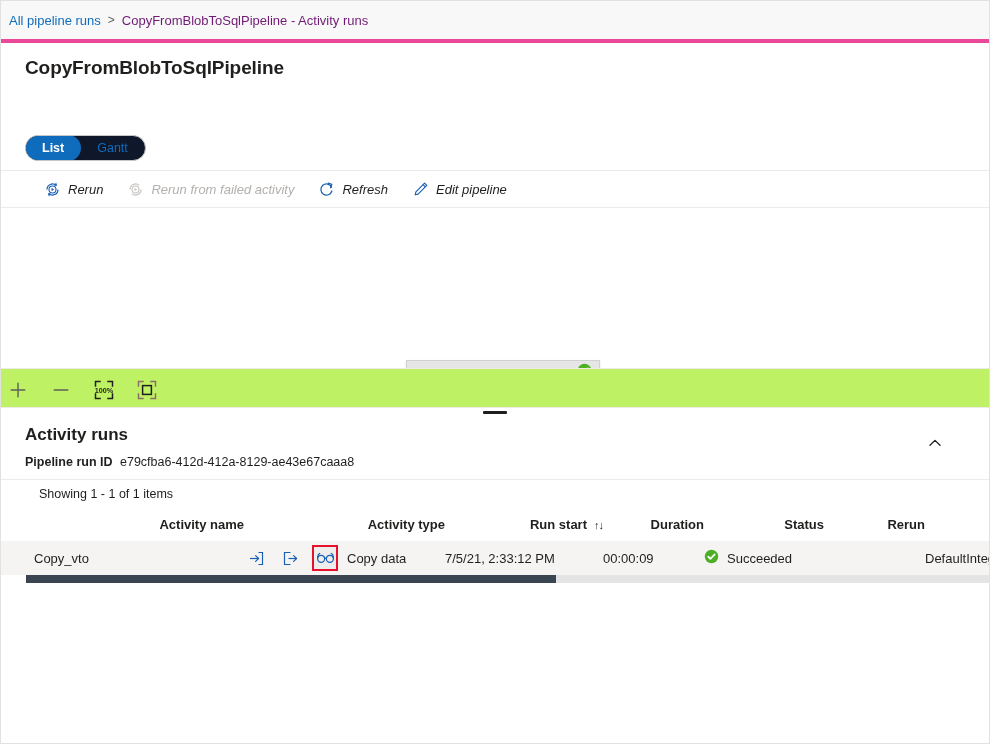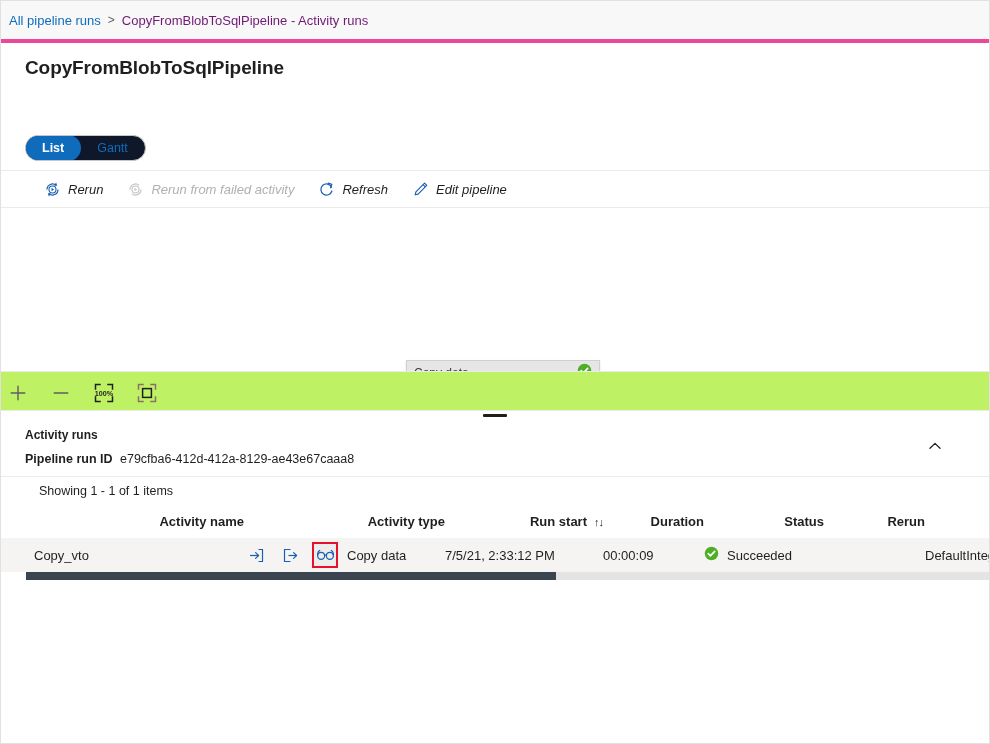--- a/index.html
+++ b/index.html
@@ -223,21 +223,21 @@
   .runs-panel {
     flex: 0 0 auto;
     background: #ffffff;
     position: relative;
   }
   .runs-head {
     padding: 8px 24px 0 24px;
     position: relative;
   }
   .runs-title {
-    font-size: 12px;
+    font-size: 17px;
     font-weight: bold;
     color: #201f1e;
     margin: 0 0 10px 0;
   }
   .collapse-btn {
     position: absolute;
     right: 40px;
     top: 14px;
     width: 28px;
     height: 28px;

